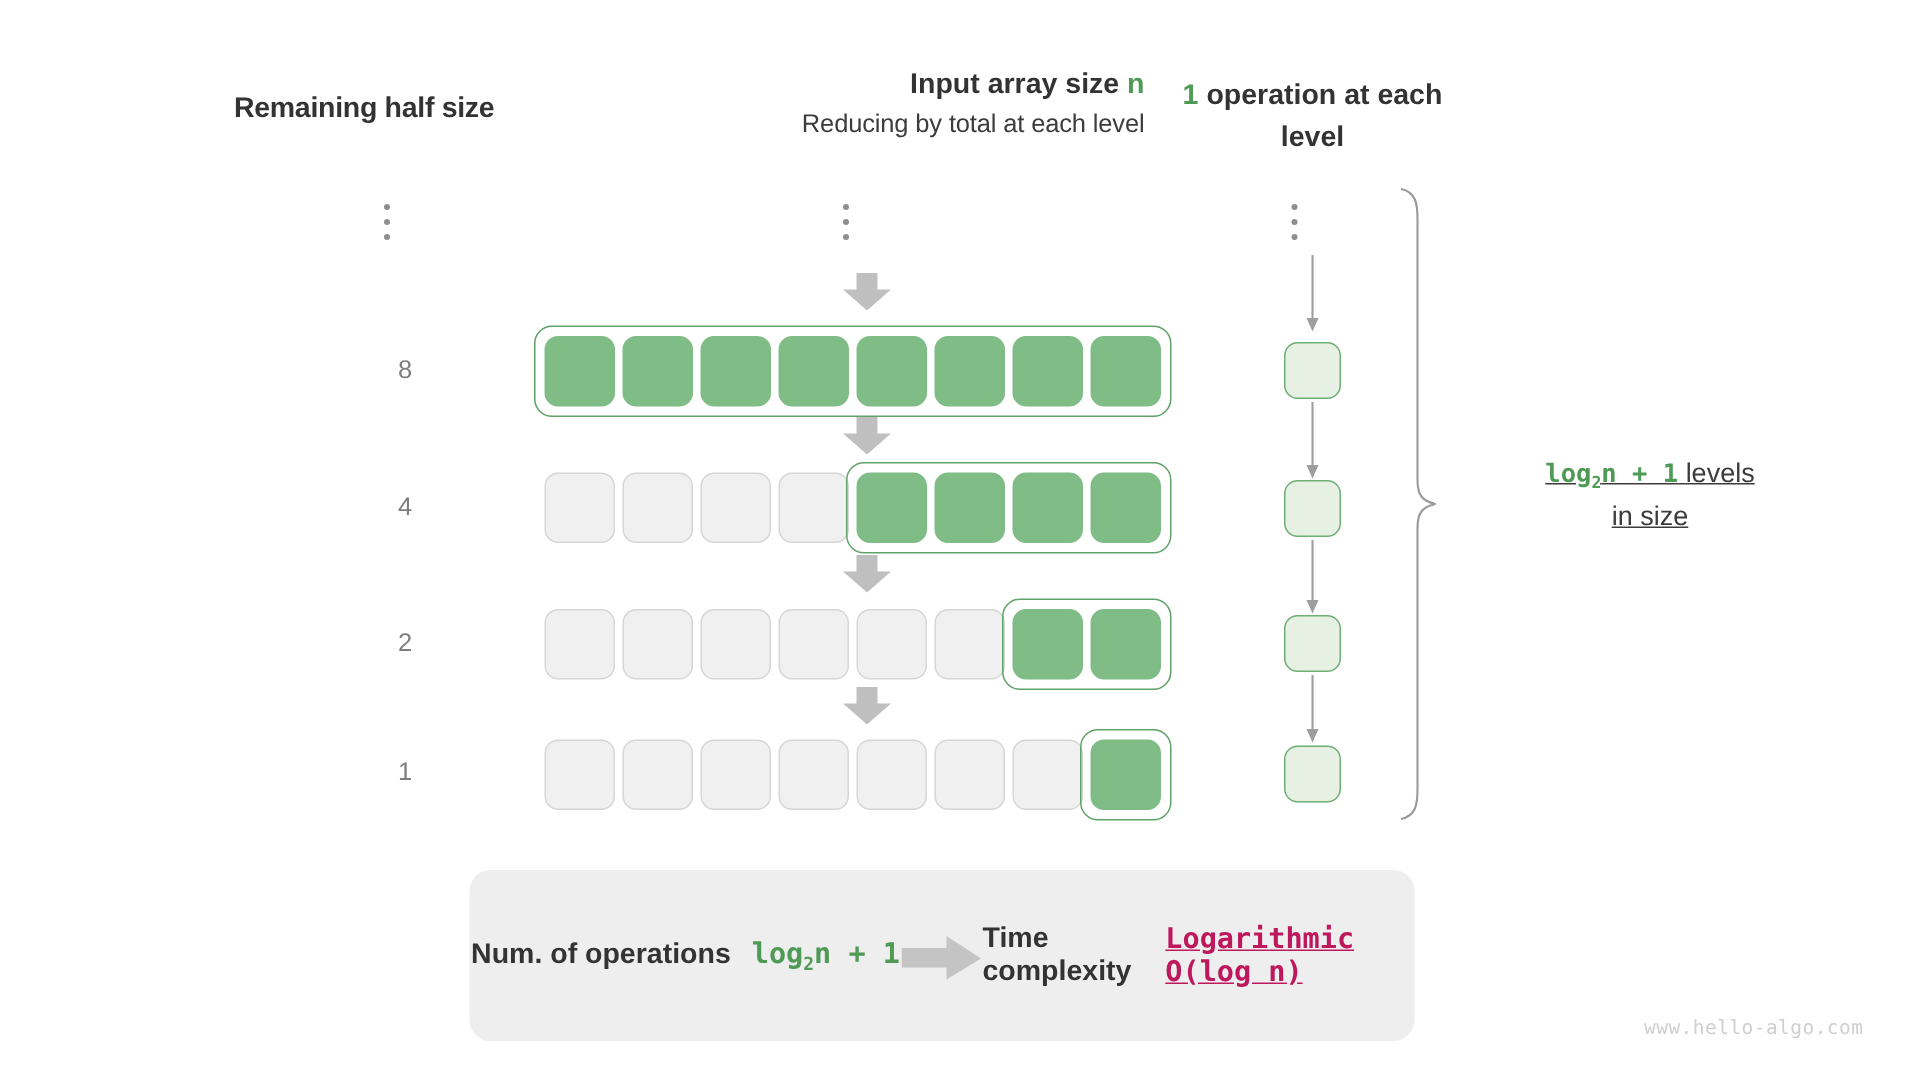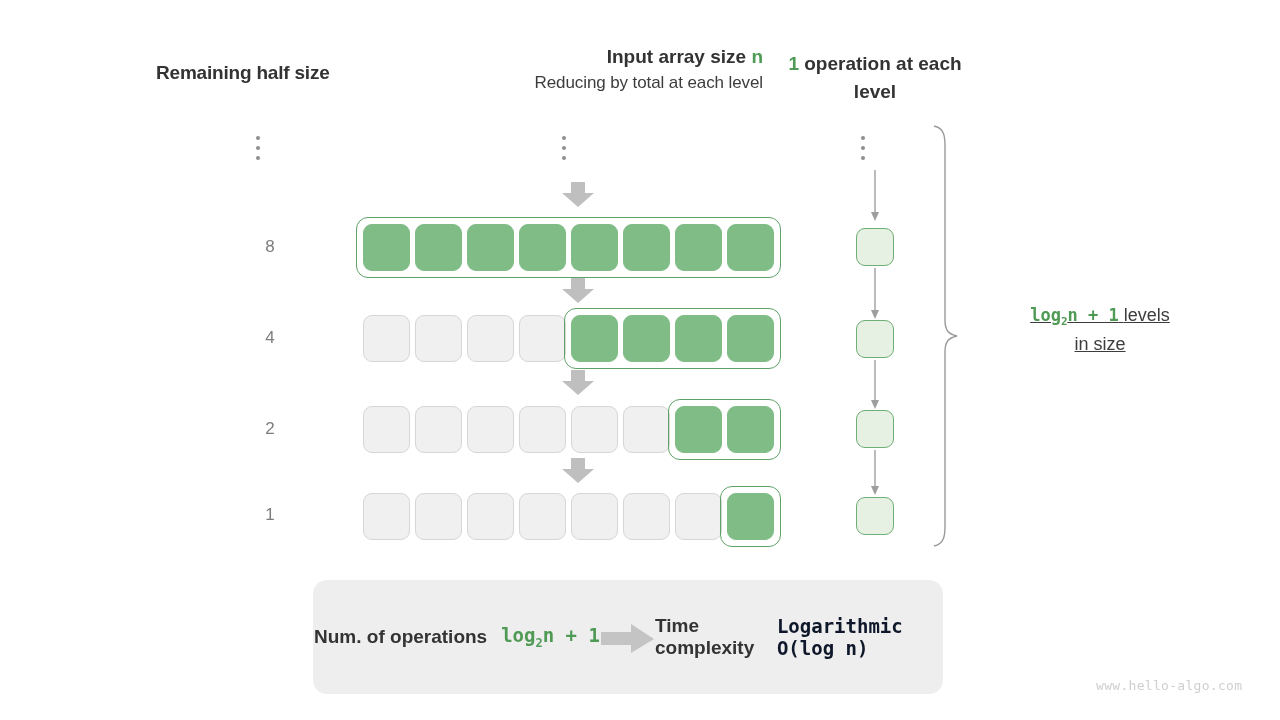--- a/index.html
+++ b/index.html
@@ -52,21 +52,21 @@
 
   
   #summary{position:absolute;left:313px;top:580px;width:630px;height:114px;
            background:#eeeeee;border-radius:14px;}
   .sumcol{position:absolute;top:0;height:114px;display:flex;flex-direction:row;
           align-items:center;justify-content:center;gap:14px;}
   #sum-left{left:0px;width:288px;}
   #sum-right{left:342px;width:288px;}
   .sumtitle{font-size:19px;font-weight:bold;color:#333333;}
   .sumval{font-size:19px;font-weight:bold;font-family:"DejaVu Sans Mono", monospace;color:#4f9a55;}
-  .sumval.teal{color:#0f172a;}
+  .sumval.teal{color:#be185d;text-decoration:underline;}
   .sumval .sub{font-size:12px;vertical-align:sub;}
   #sum-arrow{position:absolute;left:288px;top:44px;width:54px;height:30px;}
 
   
   #watermark{position:absolute;left:1096px;top:678px;font-family:"DejaVu Sans Mono", monospace;
              font-size:13px;color:#cfcfcf;letter-spacing:0.3px;}
 </style>
 </head>
 <body>
 

